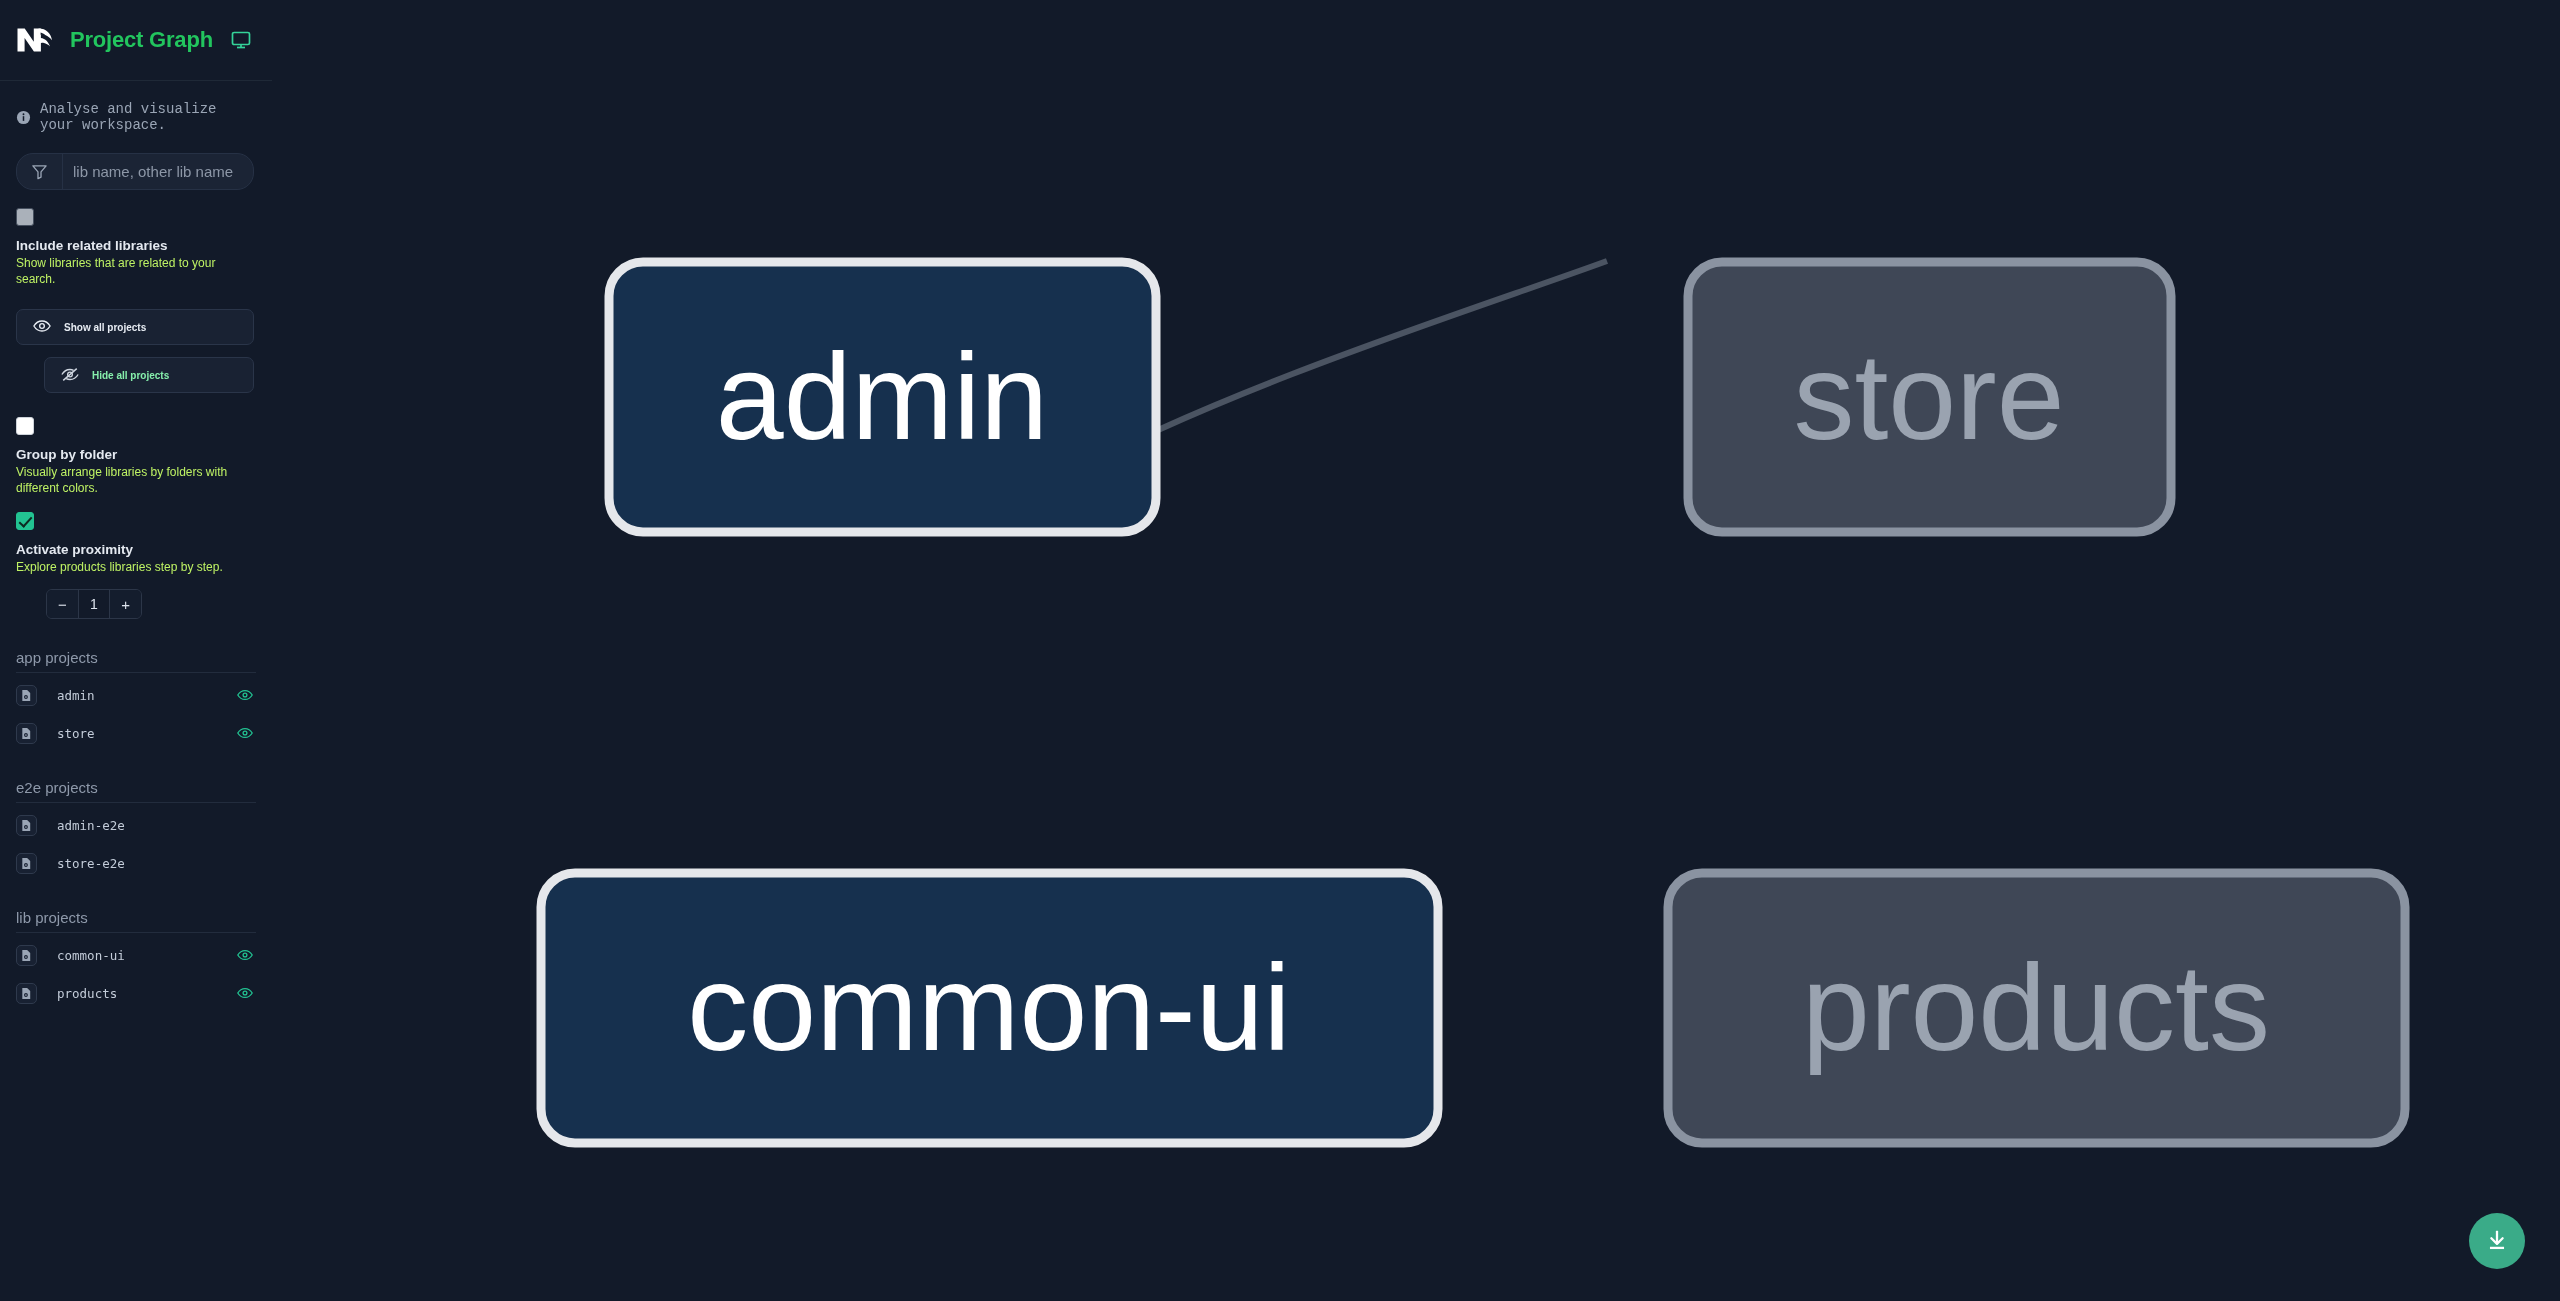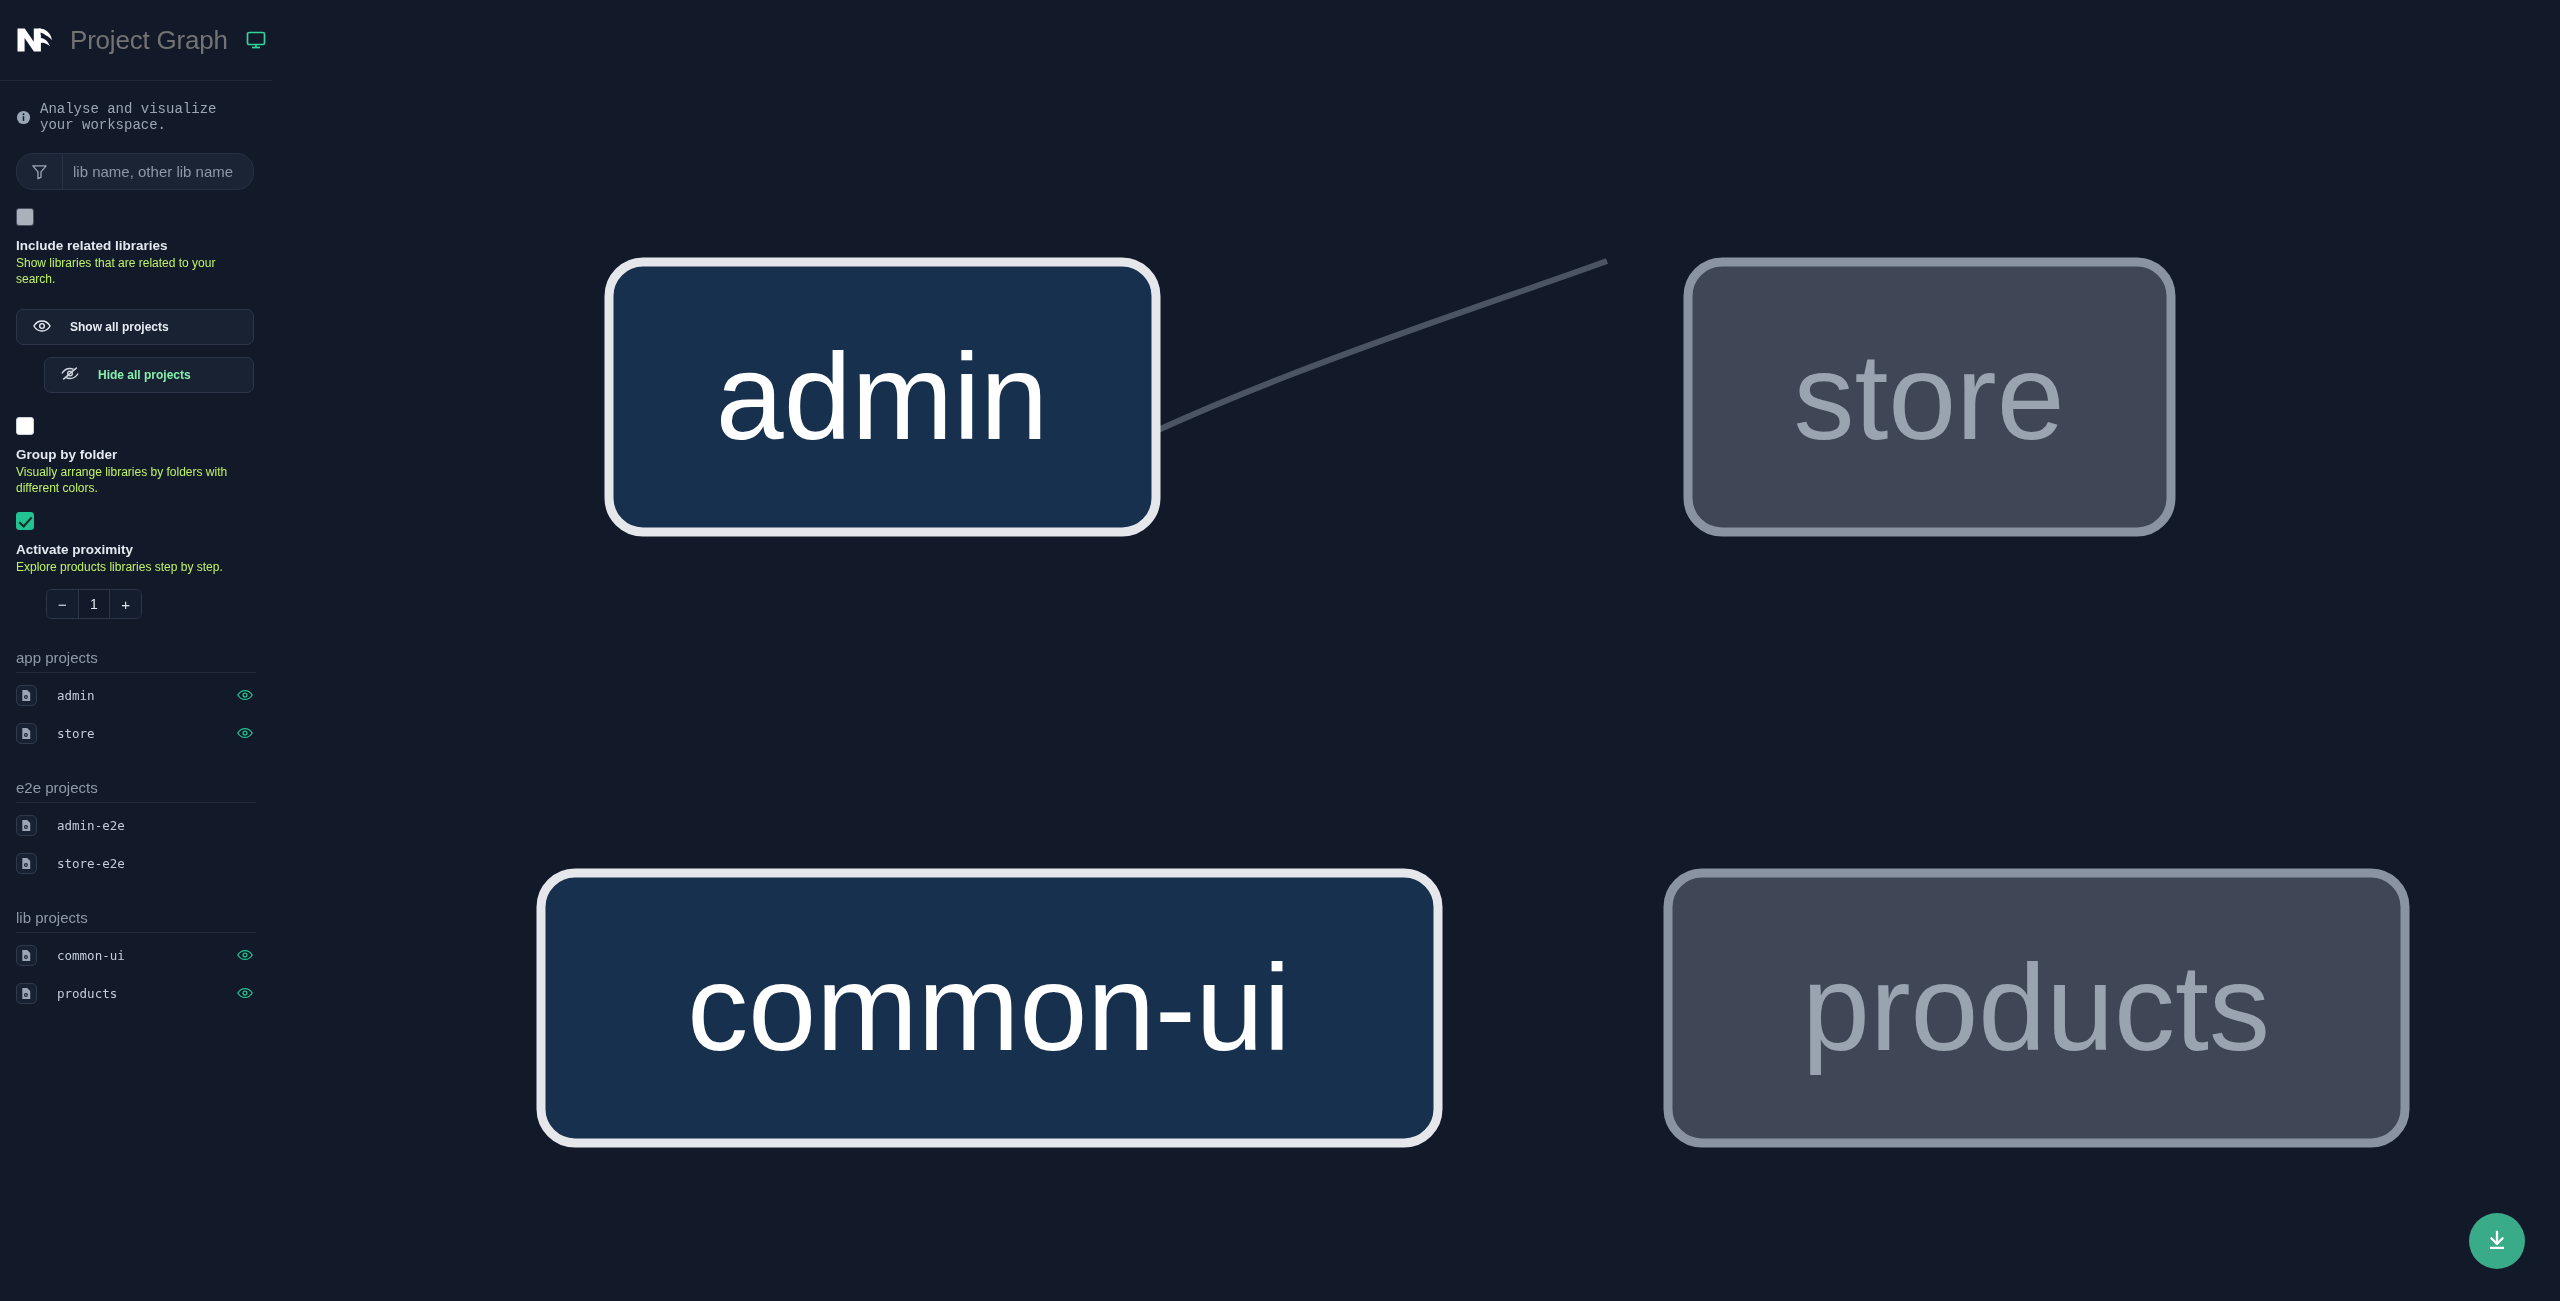--- a/index.html
+++ b/index.html
@@ -26,21 +26,21 @@
     flex: 0 0 15px;
   }
   .sb-header {
     height: 81px;
     display: flex; align-items: center;
     padding-left: 16px;
     border-bottom: 1px solid #1f2937;
   }
   .nx-logo { width: 42px; height: 32px; margin-right: 12px; flex: 0 0 42px; }
   .sb-title {
-    color: #737373; font-size: 26px; font-weight: 400;
+    color: #22c55e; font-size: 22px; font-weight: 700;
     letter-spacing: -0.2px;
   }
   .monitor-icon { margin-left: 18px; width: 20px; height: 20px; display:block; }
 
   .sb-tagline {
     display: flex; align-items: center; gap: 9px;
     padding: 20px 18px 8px 16px;
     color: #9aa5b5; font-size: 14px; font-family: Liberation Mono, monospace;
   }
   .info-icon { width: 15px; height: 15px; flex:0 0 15px; }
@@ -84,27 +84,27 @@
     position: absolute; left: 5px; top: 1px;
     width: 5px; height: 11px;
     border: solid #0d2b22; border-width: 0 2.4px 2.4px 0;
     transform: rotate(42deg);
   }
   .check-text { flex: 1; }
   .check-title { color: #e4e9f0; font-size: 13.5px; font-weight: 700; line-height: 17px; }
   .check-desc { color: #bef264; font-size: 12px; line-height: 16px; margin-top: 1px; }
 
   .pill-btn {
-    display: flex; align-items: center; gap: 19px;
+    display: flex; align-items: center; gap: 13px;
     height: 36px; margin-top: 12px;
     padding: 11px 16px;
     background: #192233;
     border: 1px solid #2a3549;
     border-radius: 7px;
-    color: #e7ecf3; font-size: 12px; font-weight: 700;
+    color: #e7ecf3; font-size: 10px; font-weight: 700;
     cursor: pointer;
   }
   .pill-btn.dim { color: #86efac; margin-left: 28px; }
 
   .stepper {
     display: flex; margin: 14px 0 0 30px;
     width: 96px; height: 30px;
     border-radius: 6px; overflow: hidden;
     border: 1px solid #2c3648;
   }

